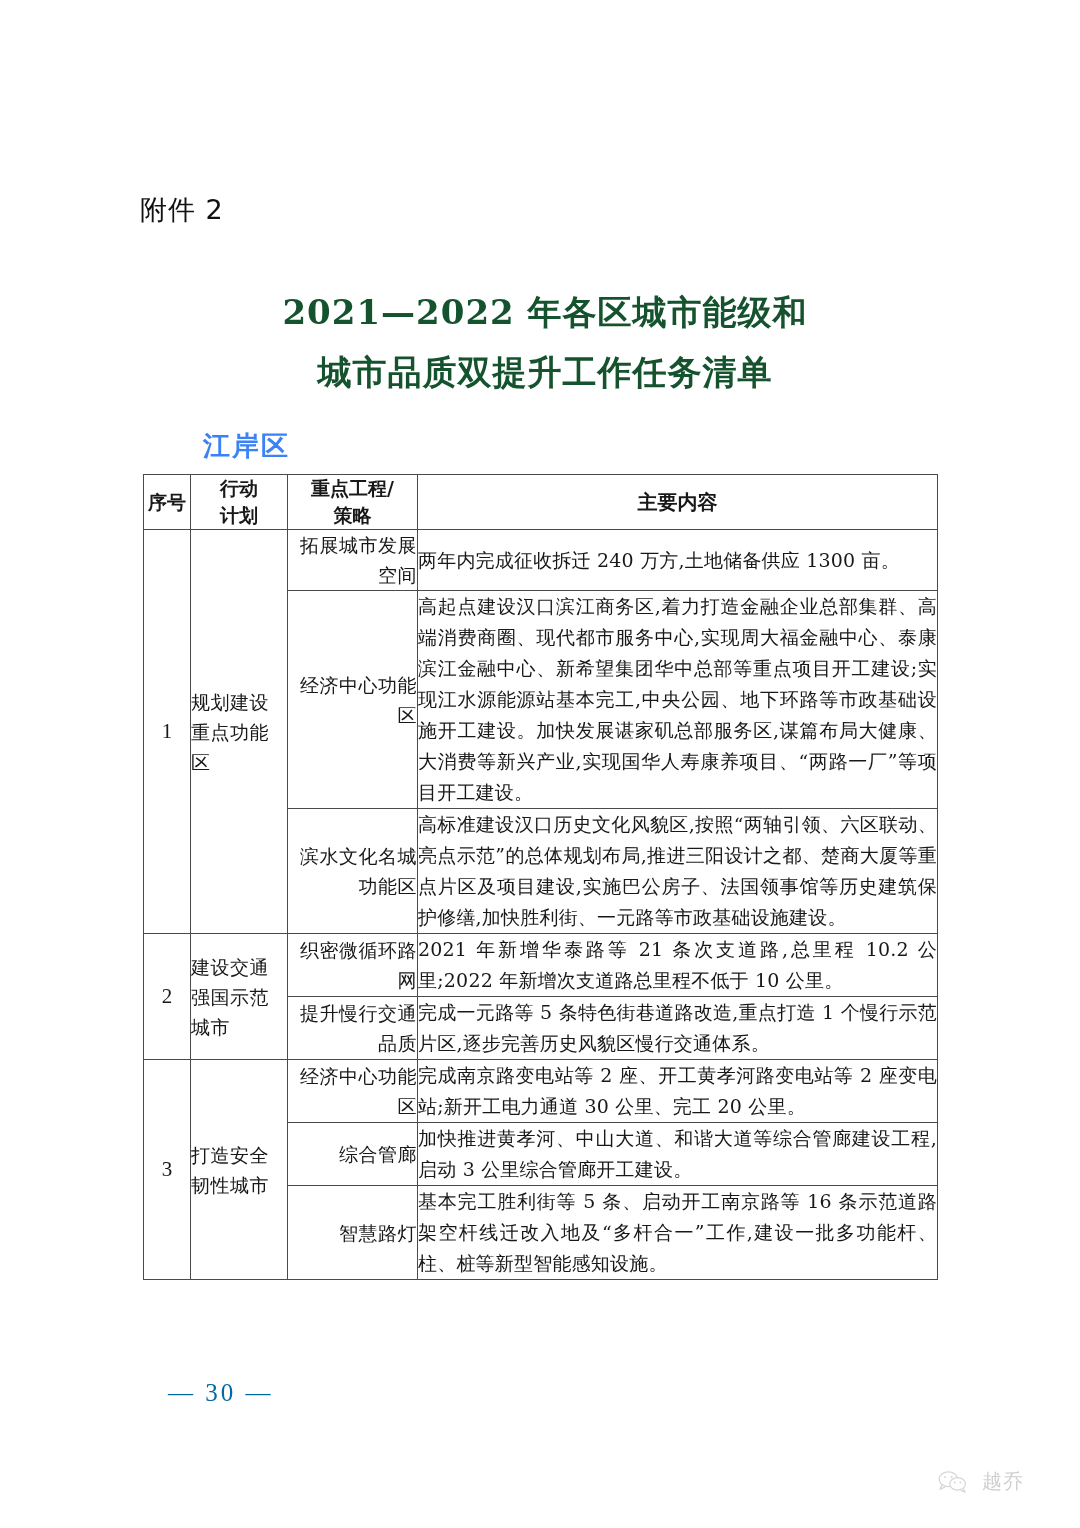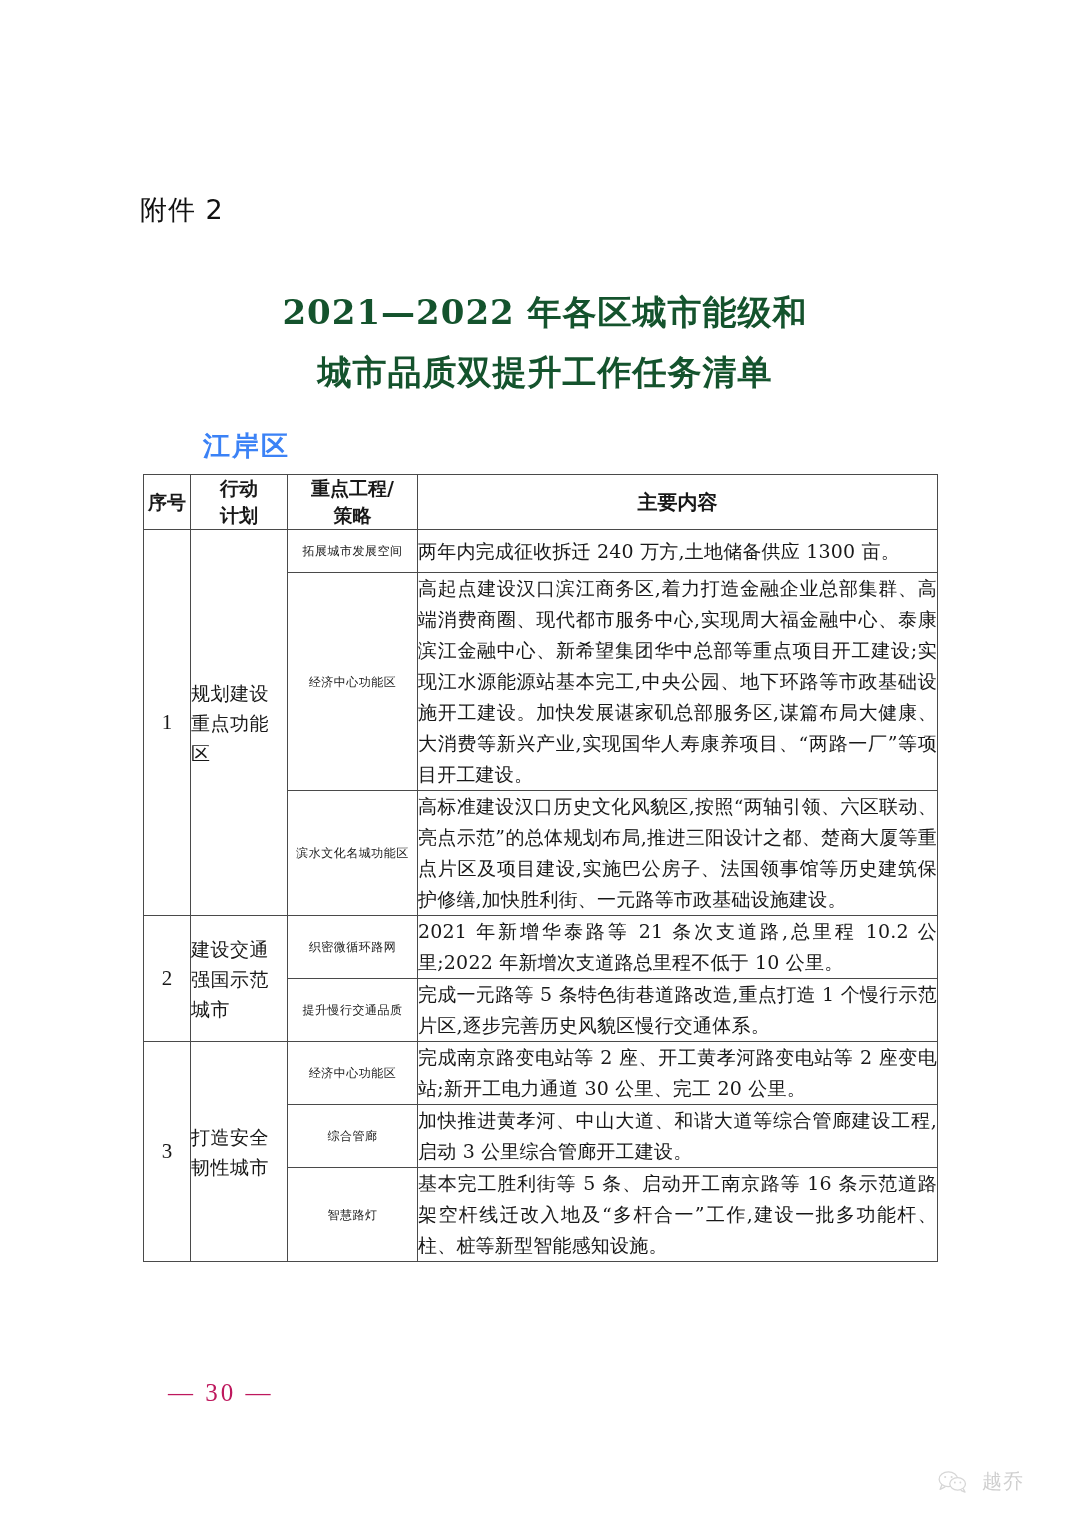--- a/index.html
+++ b/index.html
@@ -116,44 +116,44 @@
     font-family: "Liberation Serif", "DejaVu Serif", serif;
   }
   td.plan-cell {
     text-align: left;
     font-size: 19px;
     line-height: 30px;
     padding: 6px 7px 6px 9px;
     letter-spacing: 0.5px;
   }
   td.proj-cell {
-    text-align: center;
-    font-size: 12px;
-    line-height: 42px;
+    text-align: right;
+    font-size: 19px;
+    line-height: 30px;
     padding: 8px 6px 8px 8px;
     letter-spacing: 0.5px;
   }
   td.main-cell {
     text-align: left;
     font-size: 19px;
     line-height: 31px;
     padding: 9px 10px 9px 11px;
     letter-spacing: 0.2px;
     text-align: justify;
     text-justify: inter-ideograph;
   }
 
   
   .page-number {
     position: absolute;
     left: 168px;
     top: 1379px;
     font-size: 25px;
     letter-spacing: 3px;
-    color: #be185d;
+    color: #0369a1;
     font-family: "Liberation Serif", "DejaVu Serif", serif;
   }
 
   
   .watermark {
     position: absolute;
     left: 938px;
     top: 1468px;
     display: flex;
     align-items: center;

